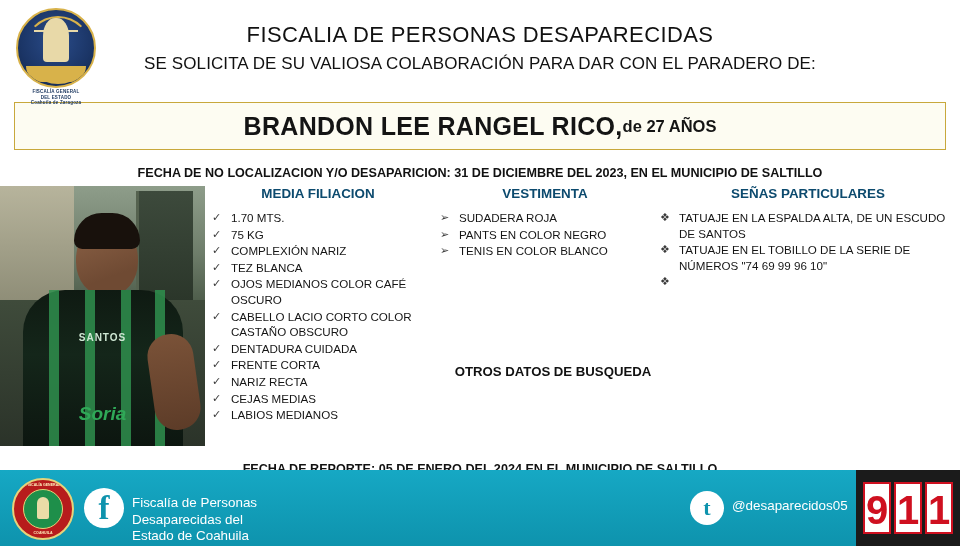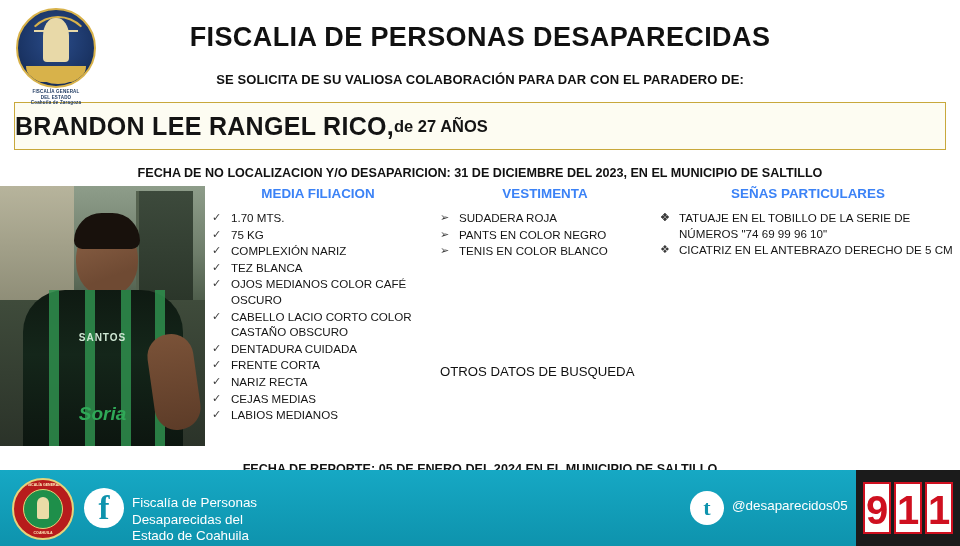--- a/index.html
+++ b/index.html
@@ -91,42 +91,42 @@
     font-weight: bold;
     letter-spacing: .2px;
     margin-top: 1px;
   }
 
   .title-block {
     padding-top: 22px;
     text-align: center;
   }
   .title-main {
-    font-size: 27px;
-    font-weight: bold;
+    font-size: 22px;
+    font-weight: normal;
     color: #111111;
     letter-spacing: .4px;
   }
   .title-sub {
-    margin-top: 19px;
-    font-size: 13px;
-    font-weight: bold;
+    margin-top: 6px;
+    font-size: 17px;
+    font-weight: normal;
     color: #111111;
     letter-spacing: .1px;
   }
 
   
   .name-bar {
     margin: 6px 14px 0 14px;
     border: 1px solid #c8a83c;
     background: #fdfcf2;
     height: 46px;
     display: flex;
     align-items: center;
-    justify-content: flex-start;
+    justify-content: center;
   }
   .name-text {
     font-size: 25px;
     font-weight: bold;
     color: #141414;
     letter-spacing: .3px;
   }
   .name-age {
     font-size: 16.5px;
     font-weight: bold;
@@ -255,21 +255,21 @@
   }
 
   .col {
     position: absolute;
     top: 0;
   }
   .col-heading {
     font-size: 13.4px;
     font-weight: bold;
     text-align: center;
-    color: #3b82f6;
+    color: #0c4a6e;
     margin-bottom: 9px;
   }
   .col-media { left: 212px; width: 212px; }
   .col-vest  { left: 440px; width: 210px; }
   .col-senas { left: 660px; width: 296px; }
 
   ul.list {
     margin: 0;
     padding: 0;
     list-style: none;
@@ -291,22 +291,23 @@
   }
   .list-media li { padding-left: 22px; }
   .list-vest li { font-size: 12.6px; line-height: 22px; padding-left: 24px; font-weight: normal; }
   .list-senas li { font-size: 10.6px; line-height: 14.2px; padding-left: 17px; }
 
   .otros {
     position: absolute;
     left: 440px;
     top: 178px;
     width: 226px;
+    text-align: center;
     font-size: 13.2px;
-    font-weight: normal;
+    font-weight: bold;
     color: #111111;
   }
 
   .report-line {
     text-align: center;
     font-size: 12.6px;
     font-weight: bold;
     color: #111111;
     margin-top: 2px;
     text-decoration: underline;
@@ -517,23 +518,23 @@
       <ul class="list list-vest">
         <li><span class="bullet">➢</span><span>SUDADERA ROJA</span></li>
         <li><span class="bullet">➢</span><span>PANTS EN COLOR NEGRO</span></li>
         <li><span class="bullet">➢</span><span>TENIS EN COLOR BLANCO</span></li>
       </ul>
     </div>
 
     <div class="col col-senas">
       <div class="col-heading">SEÑAS PARTICULARES</div>
       <ul class="list list-senas">
+        <li><span class="bullet">❖</span><span>TATUAJE EN LA ESPALDA ALTA, DE UN ESCUDO DE SANTOS</span></li>
+        <li><span class="bullet">❖</span><span>TATUAJE EN EL TOBILLO DE LA SERIE DE NÚMEROS "74 69 99 96 10"</span></li>
         <li><span class="bullet">❖</span></li>
-        <li><span class="bullet">❖</span><span>TATUAJE EN EL TOBILLO DE LA SERIE DE NÚMEROS "74 69 99 96 10"</span></li>
-        <li><span class="bullet">❖</span><span>CICATRIZ EN EL ANTEBRAZO DERECHO DE 5 CM</span></li>
       </ul>
     </div>
 
     <div class="otros">OTROS DATOS DE BUSQUEDA</div>
   </div>
 
   <div class="report-line">FECHA DE REPORTE: 05 DE ENERO DEL 2024 EN EL MUNICIPIO DE SALTILLO</div>
 
   <div class="footer">
 

